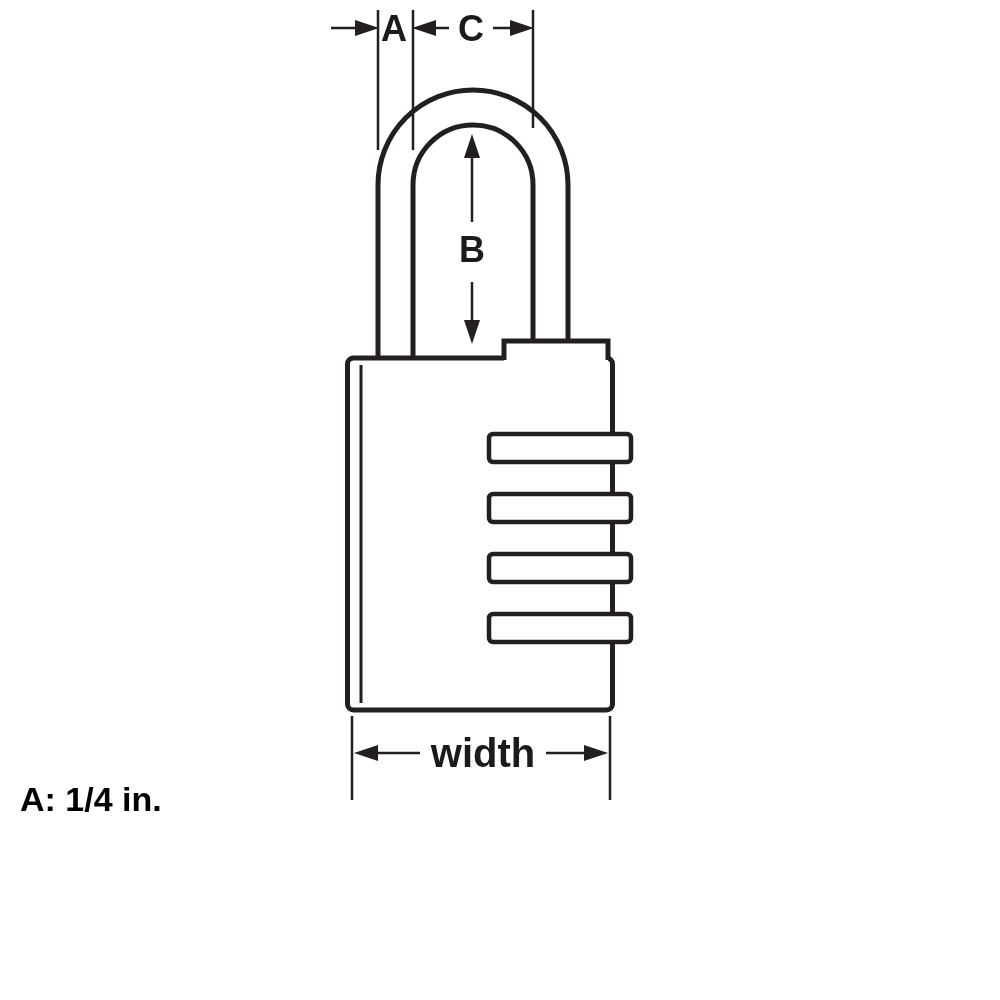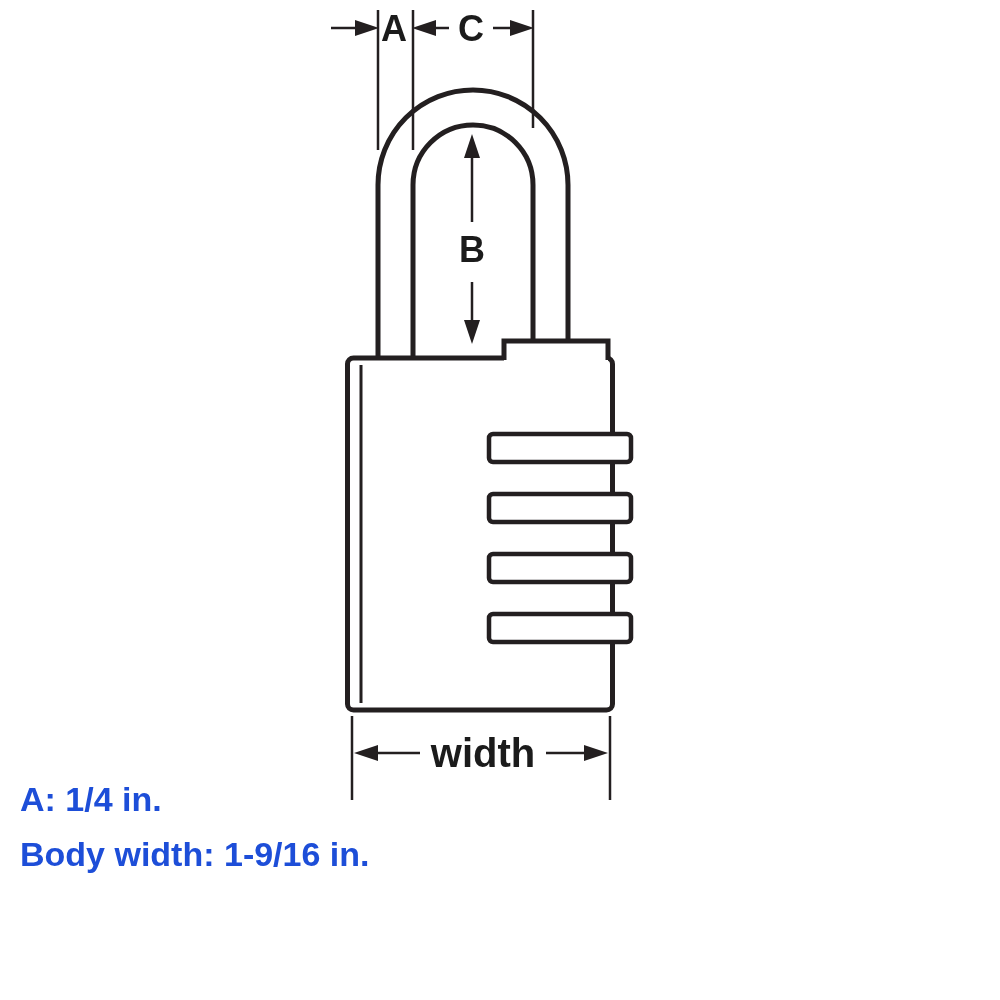--- a/index.html
+++ b/index.html
@@ -31,21 +31,21 @@
     font-size: 40px;
   }
   .specs {
     position: absolute;
     left: 20px;
     top: 772px;
     font-family: "Liberation Sans", sans-serif;
     font-weight: bold;
     font-size: 34px;
     line-height: 55px;
-    color: #1d4ed8;
+    color: #000000;
     white-space: nowrap;
   }
   .spec-line { display: block; }
 </style>
 </head>
 <body>
 
 <div class="canvas">
 
   <svg width="1000" height="1000" viewBox="0 0 1000 1000" xmlns="http://www.w3.org/2000/svg">
@@ -108,16 +108,15 @@
         <text x="483" y="767" text-anchor="middle" class="dim-label-width" fill="#1b1b1b" stroke="none">width</text>
         <line x1="546" y1="753" x2="585" y2="753" stroke-width="2.5"></line>
         <polygon points="608,753 584,745 584,761" fill="#231f20" stroke="none"></polygon>
       </g>
 
     </g>
   </svg>
 
   <div class="specs">
     <span class="spec-line">A: 1/4 in.</span>
-    <span class="spec-line">Body width: 1-9/16 in.</span>
   </div>
 
 </div>
 
 </body></html>

